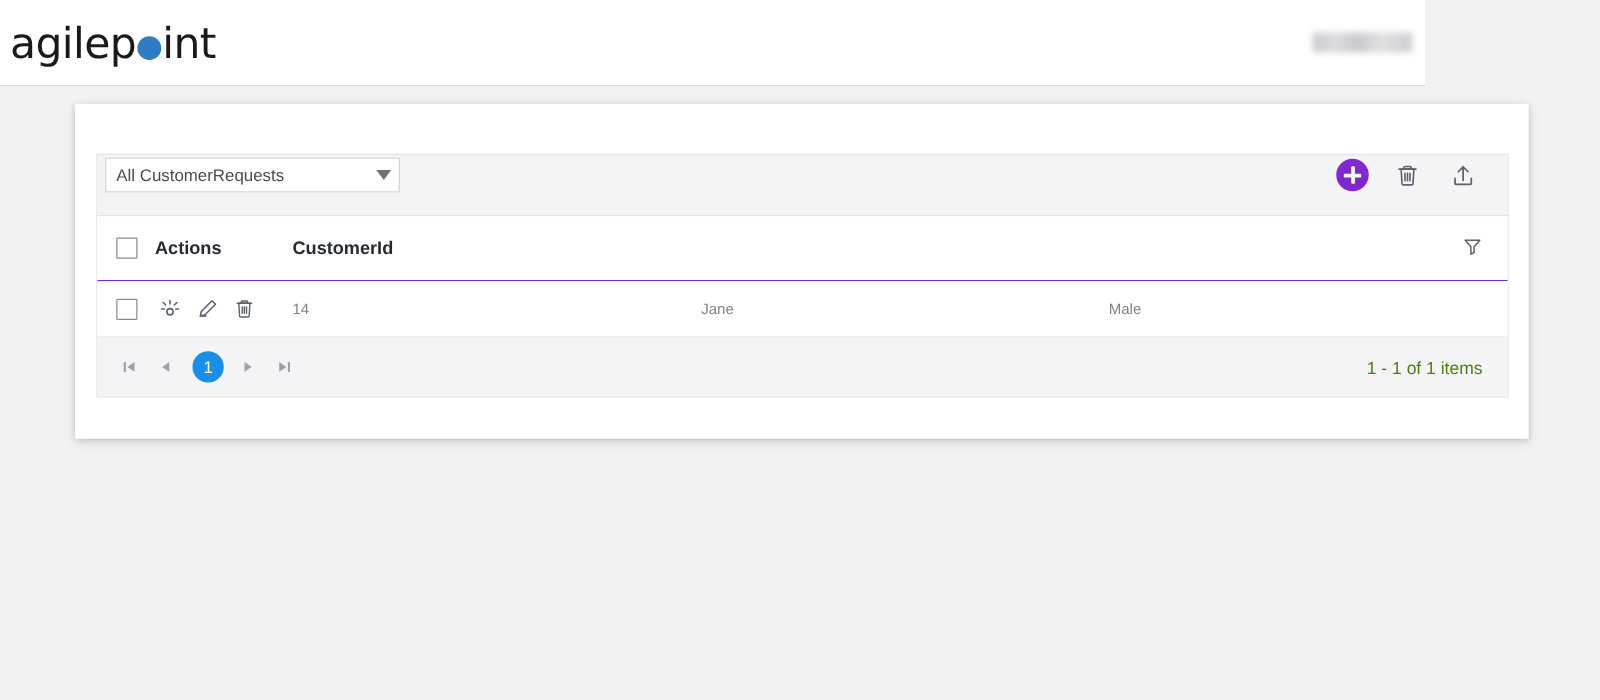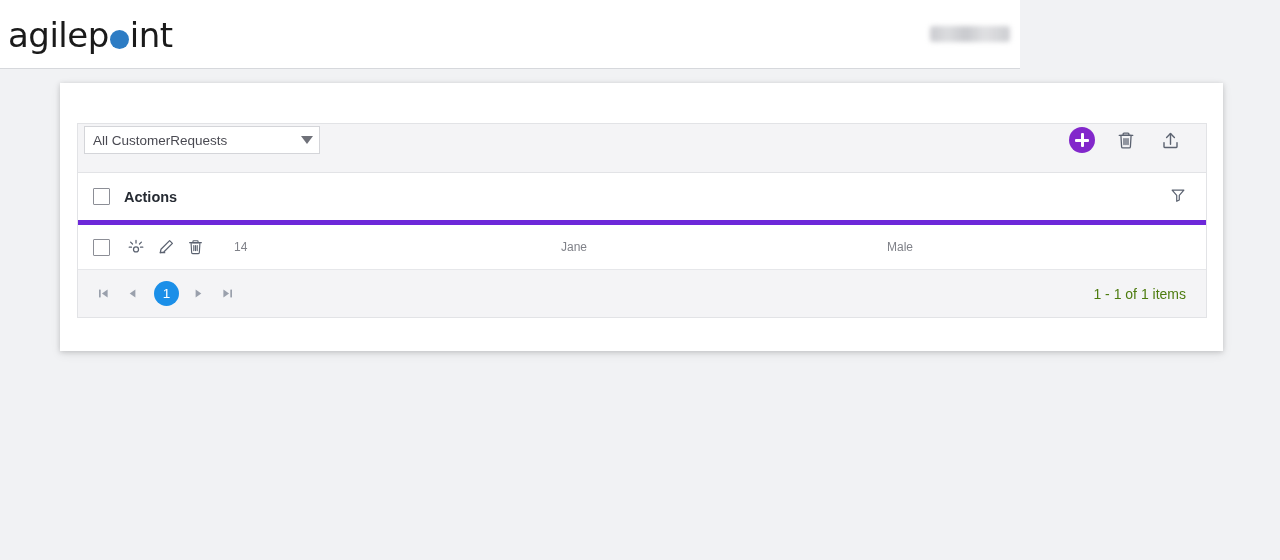--- a/index.html
+++ b/index.html
@@ -13,21 +13,21 @@
   body {
     font-family: "Liberation Sans", sans-serif;
     background: #f1f2f4;
     position: relative;
   }
 
   
   .topbar {
     position: absolute;
     left: 0; top: 0;
-    width: 1020px;
+    width: 1140px;
     height: 69px;
     background: #ffffff;
     border-bottom: 1px solid #d6d8dc;
   }
 
   .logo {
     position: absolute;
     left: 8px;
     top: 14px;
     height: 42px;
@@ -164,21 +164,21 @@
     width: 3px; height: 14px;
   }
 
   .ico { display: block; }
 
   
   .grid-head {
     height: 52px;
     display: flex;
     align-items: center;
-    border-bottom: 5px solid #6d28d9;
+    border-bottom: 1px solid #6d28d9;
     background: #ffffff;
   }
 
   .col {
     display: flex;
     align-items: center;
     height: 100%;
     font-size: 14.5px;
     color: #262b33;
     font-weight: bold;
@@ -322,20 +322,23 @@
     <div class="grid-head">
 
       <div class="col c-check">
         <span class="chk"></span>
       </div>
 
       <div class="col c-actions">
         <span>Actions</span>
       </div>
 
+      <div class="col c-custid">
+        <span>CustomerId</span>
+      </div>
 
 
 
       <div class="col c-filter">
         <span>
           <svg width="16" height="16" viewBox="0 0 15 15" fill="none" stroke="#5b6270" stroke-width="1.15" stroke-linejoin="round" stroke-linecap="round">
             <path d="M2 3h11L8.7 7.9v4.3l-2.4 1.2V7.9L2 3z"></path>
           </svg>
         </span>
       </div>

